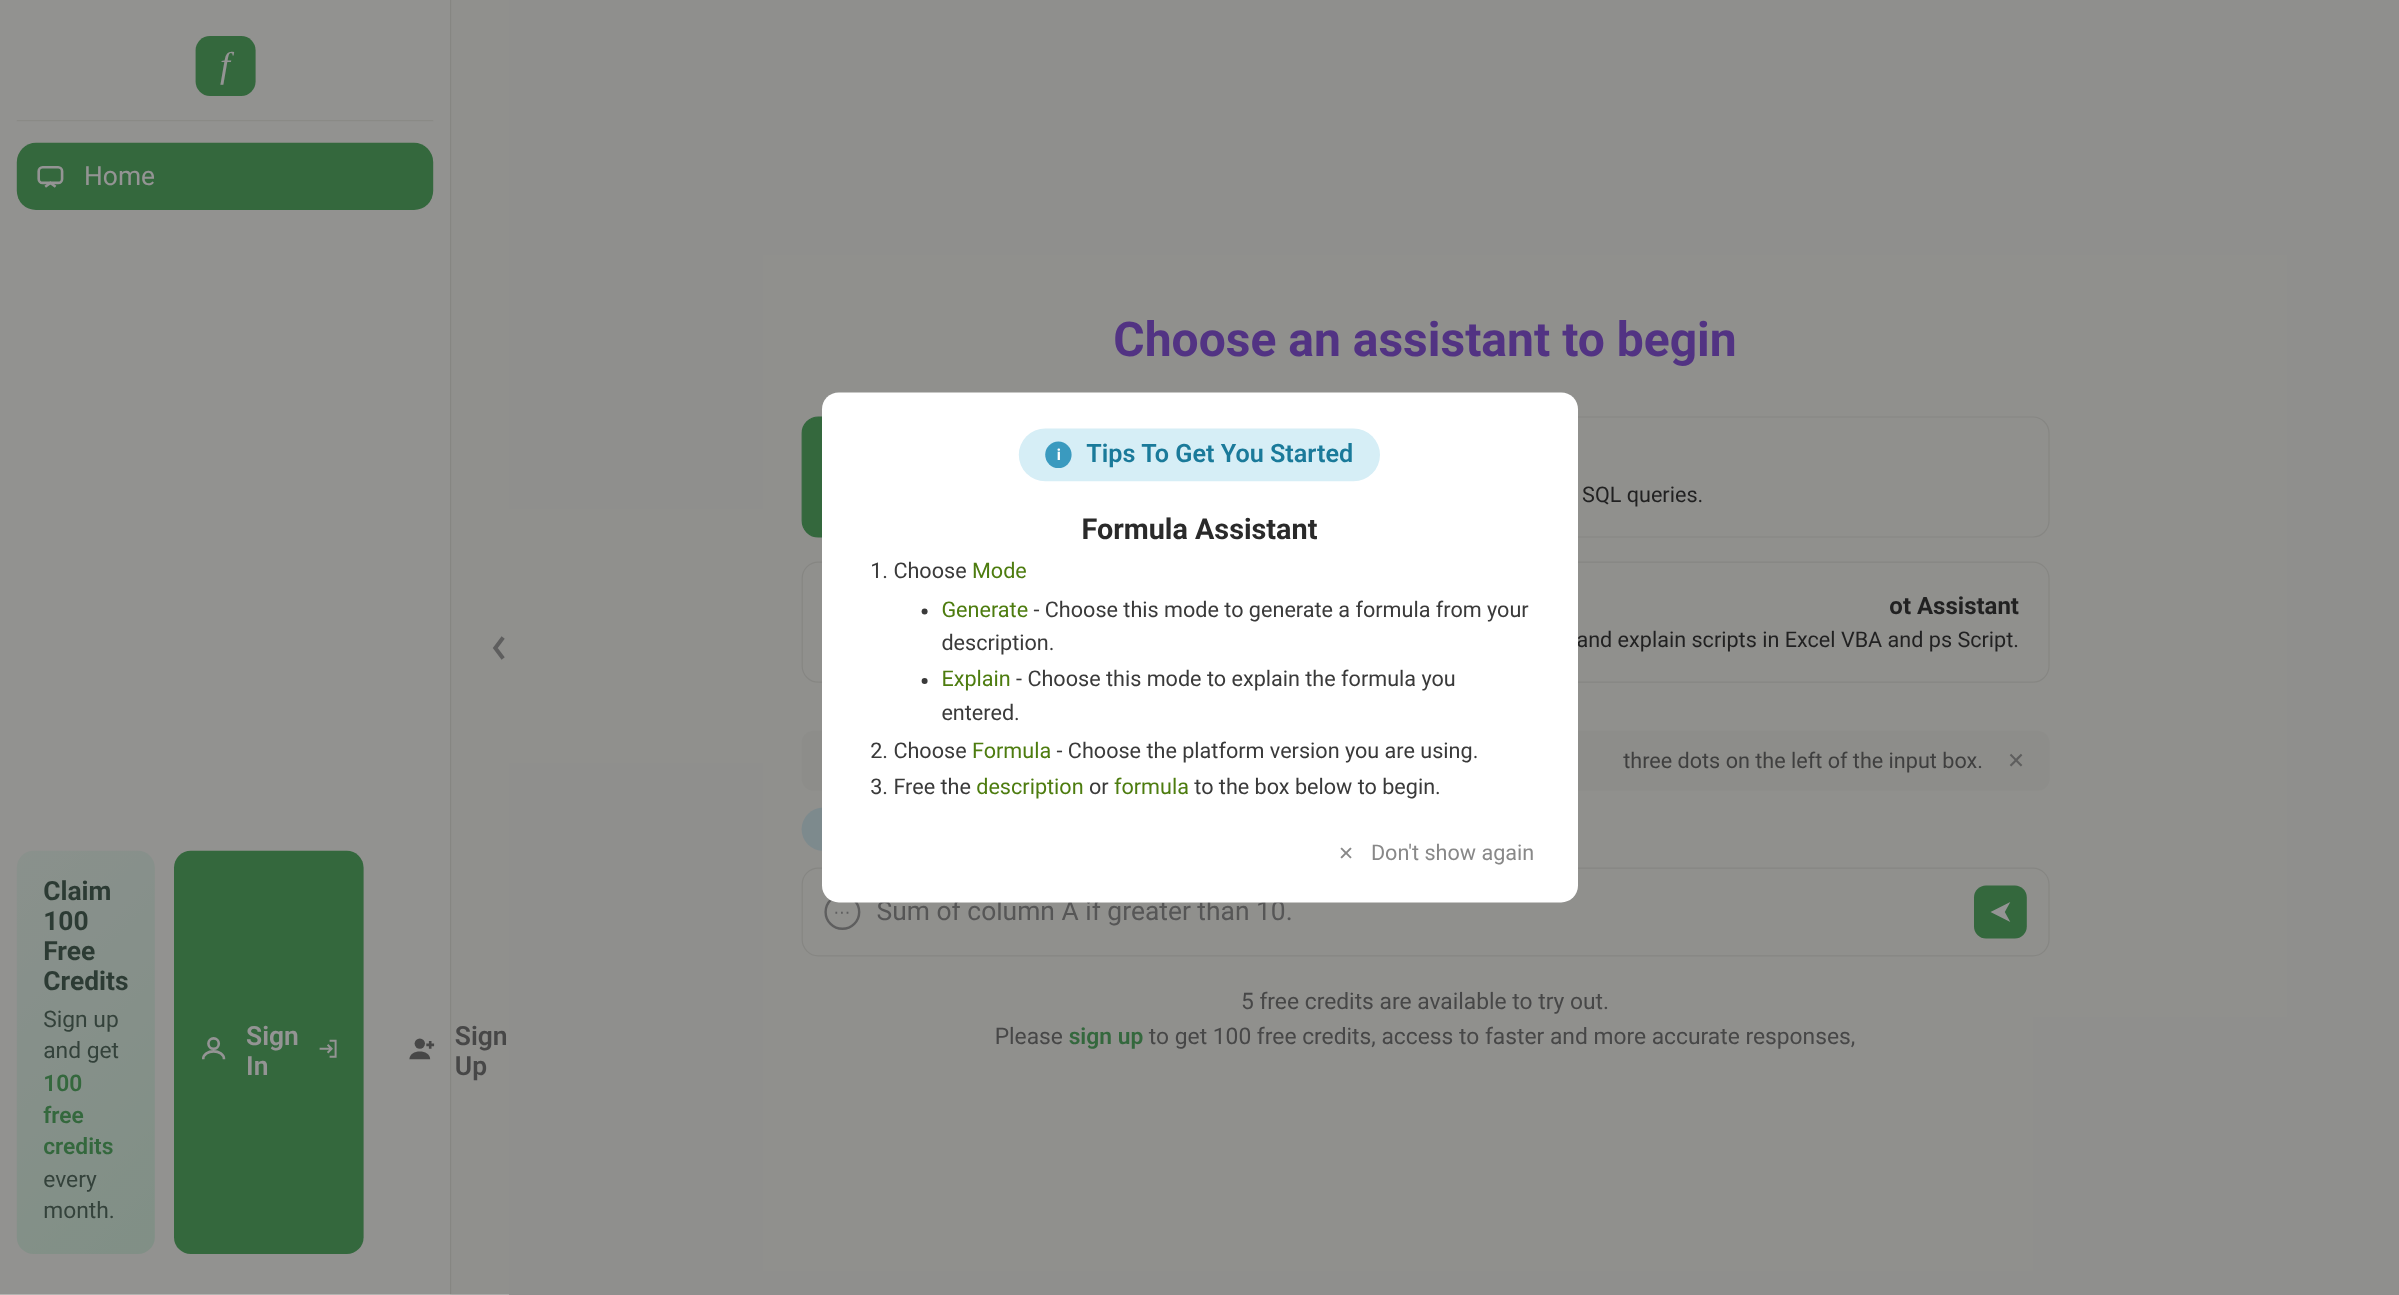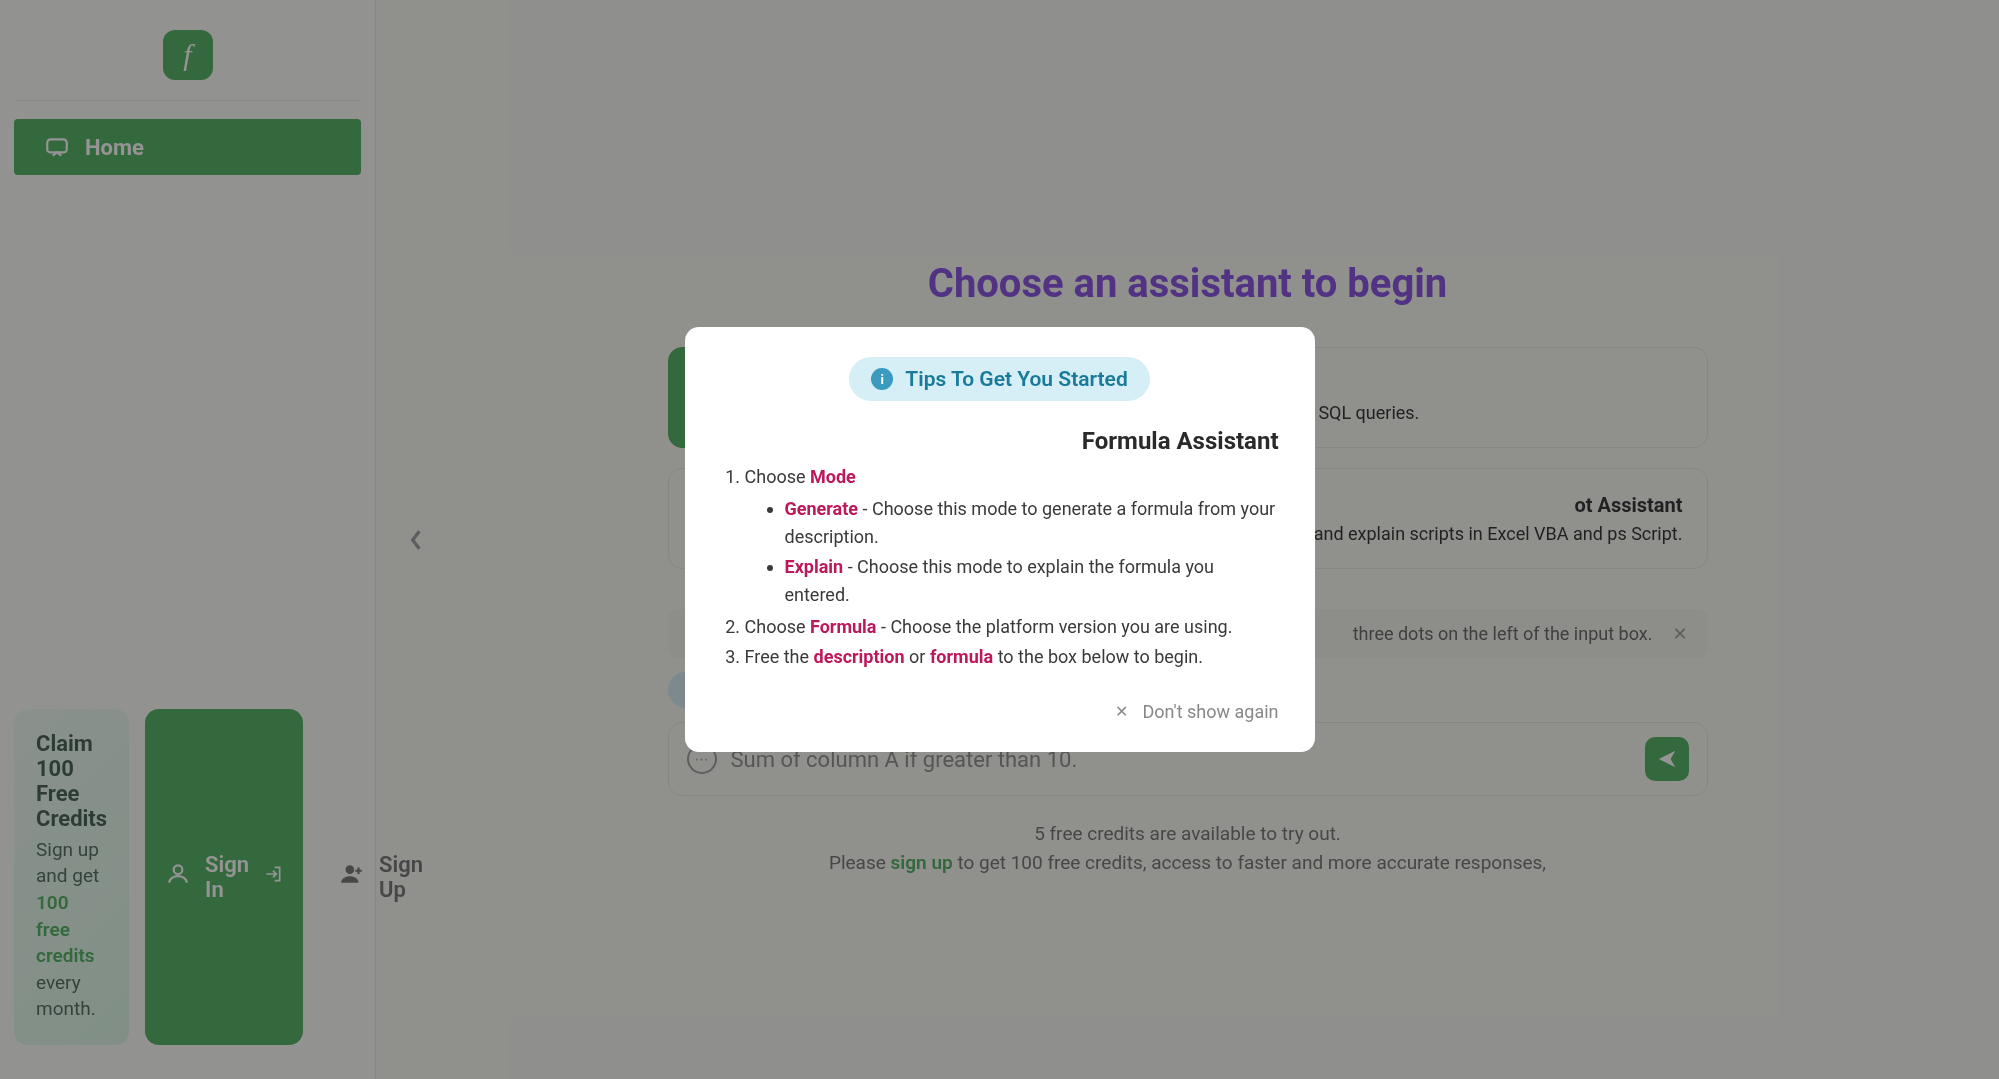--- a/index.html
+++ b/index.html
@@ -6,21 +6,21 @@
     body { background: #f5f5f0; width: 1999px; height: 1079px; overflow: hidden; position: relative; }
     
     .app-container { display: flex; height: 100%; }
     
     
     .sidebar { width: 376px; background: #fafaf5; border-right: 1px solid #e0e0d8; display: flex; flex-direction: column; padding: 14px; position: relative; }
     .logo-area { display: flex; justify-content: center; padding: 16px 0 20px; border-bottom: 1px solid #e8e8e0; }
     .logo { width: 50px; height: 50px; background: #2a9d3f; border-radius: 12px; display: flex; align-items: center; justify-content: center; color: white; font-size: 30px; font-style: italic; font-family: Georgia, serif; }
     
     .nav-section { padding-top: 18px; }
-    .nav-item { display: flex; align-items: center; gap: 14px; padding: 14px 29px; border-radius: 4px; font-size: 22px; font-weight: 700; color: #444; cursor: pointer; }
+    .nav-item { display: flex; align-items: center; gap: 14px; padding: 14px 14px; border-radius: 16px; font-size: 22px; font-weight: 400; color: #444; cursor: pointer; }
     .nav-item.active { background: #2a9d3f; color: white; }
     .nav-icon { width: 28px; height: 28px; display: flex; align-items: center; justify-content: center; }
     
     .sidebar-bottom { margin-top: auto; display: flex; flex-direction: row; gap: 16px; padding-bottom: 20px; }
     .credits-card { background: linear-gradient(135deg, #e8f8ee, #d4f4e0); border-radius: 14px; padding: 22px; }
     .credits-title { font-weight: 700; font-size: 22px; color: #1a3a2a; margin-bottom: 6px; }
     .credits-text { font-size: 19px; color: #2a4a3a; line-height: 1.4; }
     .credits-highlight { color: #2a9d3f; font-weight: 600; }
     
     .signin-btn { background: #2a9d3f; color: white; border-radius: 14px; padding: 16px 20px; display: flex; align-items: center; gap: 14px; font-size: 22px; font-weight: 600; cursor: pointer; position: relative; }
@@ -57,23 +57,23 @@
     .footer-text { text-align: center; font-size: 19px; color: #555; margin-top: 24px; line-height: 1.5; }
     .footer-text .link { color: #2a9d3f; font-weight: 600; }
     
     
     .overlay { position: absolute; inset: 0; background: rgba(60, 60, 60, 0.55); display: flex; align-items: center; justify-content: center; z-index: 100; }
     .modal { background: white; border-radius: 14px; width: 630px; padding: 30px 36px; position: relative; }
     .modal-badge { display: flex; justify-content: center; margin-bottom: 26px; }
     .badge-pill { background: #d6eef6; color: #1a7a9a; border-radius: 24px; padding: 10px 22px; display: flex; align-items: center; gap: 12px; font-size: 21px; font-weight: 600; }
     .badge-icon { width: 22px; height: 22px; background: #3a9abf; border-radius: 50%; color: white; display: flex; align-items: center; justify-content: center; font-size: 13px; font-weight: 700; }
     
-    .modal-title { text-align: right; font-size: 24px; font-weight: 700; color: #2a2a2a; margin-bottom: 8px; }
+    .modal-title { text-align: center; font-size: 24px; font-weight: 700; color: #2a2a2a; margin-bottom: 8px; }
     .modal-body { font-size: 18px; color: #3a3a3a; line-height: 1.55; }
-    .modal-body .kw { color: #be185d; font-weight: 700; }
+    .modal-body .kw { color: #4d7c0f; font-weight: 400; }
     .modal-body ol { padding-left: 24px; list-style-position: outside; }
     .modal-body ul { padding-left: 40px; margin: 4px 0; list-style: disc; }
     .modal-body li { margin: 2px 0; }
     
     .modal-footer { display: flex; justify-content: flex-end; align-items: center; gap: 14px; margin-top: 30px; color: #888; font-size: 18px; cursor: pointer; }
     .modal-footer .x { font-size: 16px; }
   </style>
 </head>
 <body>
 

